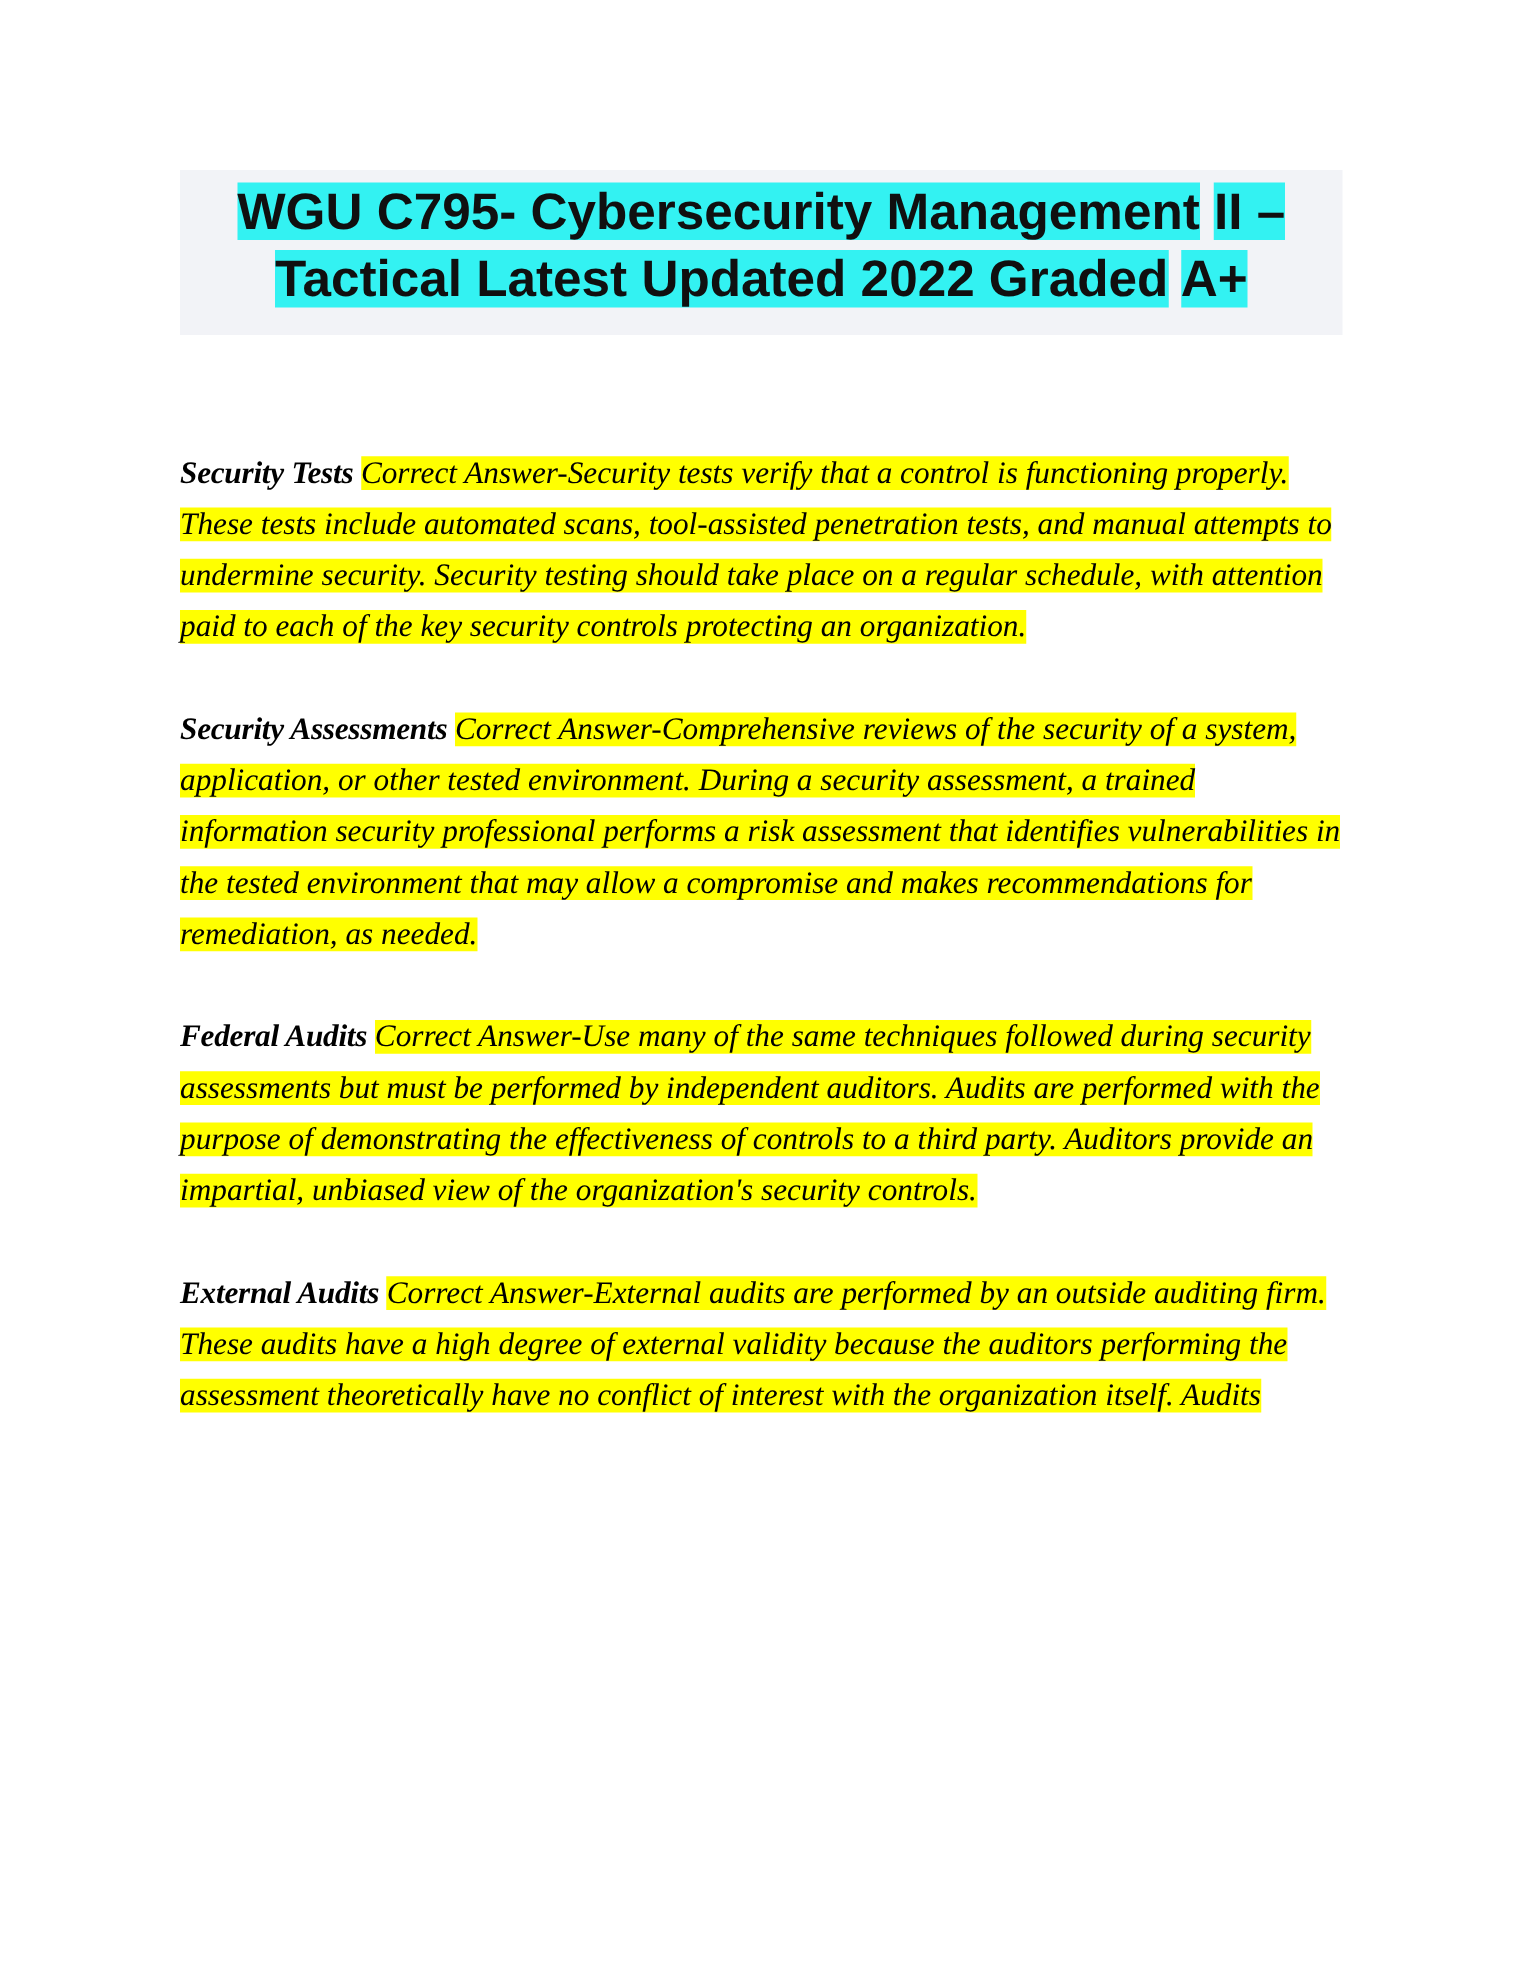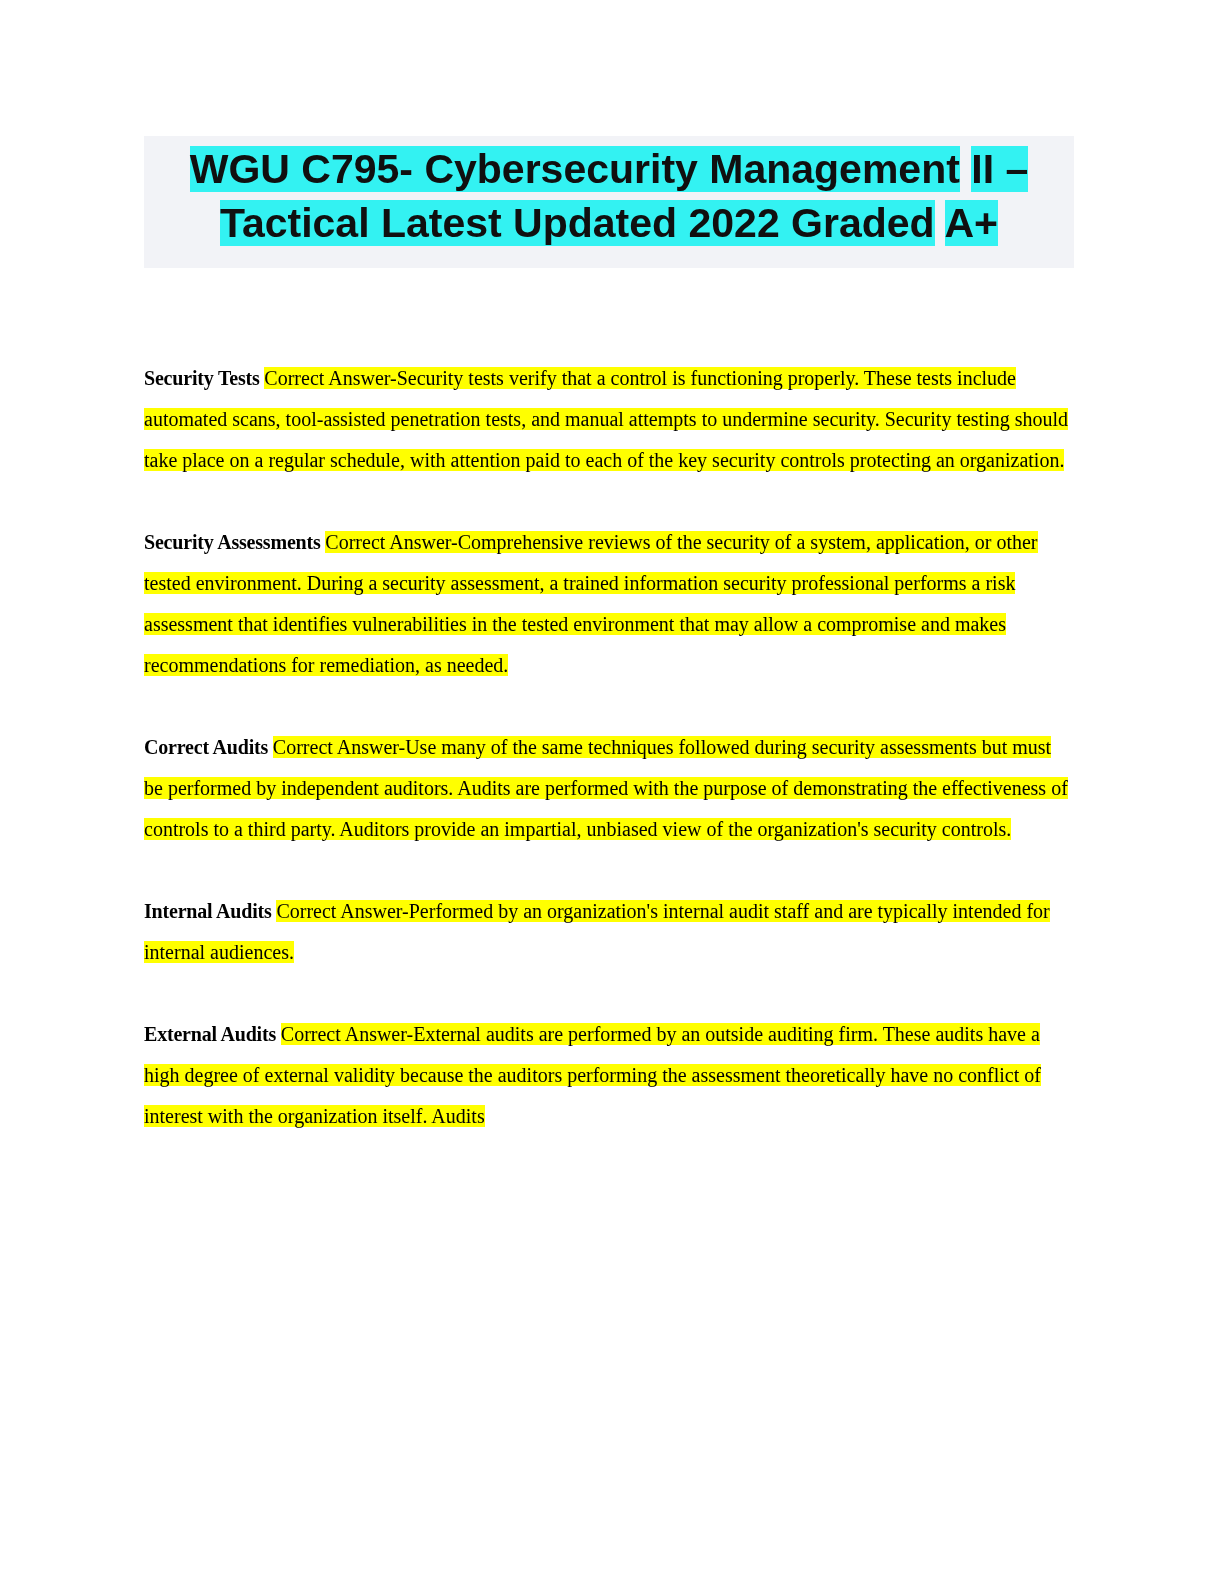--- a/index.html
+++ b/index.html
@@ -48,23 +48,24 @@
     -webkit-box-decoration-break: clone;
   }
   .content {
     position: absolute;
     left: 144px;
     top: 358px;
     width: 930px;
   }
   .qa {
     margin: 0 0 41px 0;
-    font-size: 20px;
+    font-size: 25px;
     line-height: 41px;
     text-align: left;
+    font-style: italic;
   }
   .term {
     font-family: "Liberation Serif", serif;
     font-weight: bold;
     letter-spacing: -0.2px;
   }
   .ans {
     background: #ffff00;
     box-decoration-break: clone;
     -webkit-box-decoration-break: clone;
@@ -91,25 +92,22 @@
     <p class="qa">
       <span class="term"> Security Tests </span><span class="ans">Correct Answer-Security tests verify that a control is functioning properly. These tests include automated scans, tool-assisted penetration tests, and manual attempts to undermine security. Security testing should take place on a regular schedule, with attention paid to each of the key security controls protecting an organization.</span>
     </p>
 
     <p class="qa">
       <span class="term">Security Assessments </span><span class="ans">Correct Answer-Comprehensive reviews of the security of a system, application, or other tested environment. During a security assessment, a trained information security professional performs a risk assessment that identifies vulnerabilities in the tested environment that may allow a compromise and makes recommendations for remediation, as needed.</span>
     </p>
 
 
     <p class="qa">
-      <span class="term">Correct Audits </span><span class="ans">Correct Answer-Use many of the same techniques followed during security assessments but must be performed by independent auditors. Audits are performed with the purpose of demonstrating the effectiveness of controls to a third party. Auditors provide an impartial, unbiased view of the organization's security controls.</span>
+      <span class="term">Federal Audits </span><span class="ans">Correct Answer-Use many of the same techniques followed during security assessments but must be performed by independent auditors. Audits are performed with the purpose of demonstrating the effectiveness of controls to a third party. Auditors provide an impartial, unbiased view of the organization's security controls.</span>
     </p>
 
-    <p class="qa">
-      <span class="term">Internal Audits </span><span class="ans">Correct Answer-Performed by an organization's internal audit staff and are typically intended for internal audiences.</span>
-    </p>
 
     <p class="qa last">
       <span class="term">External Audits </span><span class="ans">Correct Answer-External audits are performed by an outside auditing firm. These audits have a high degree of external validity because the auditors performing the assessment theoretically have no conflict of interest with the organization itself. Audits</span>
     </p>
 
   </div>
 </div>
 
 </body></html>

